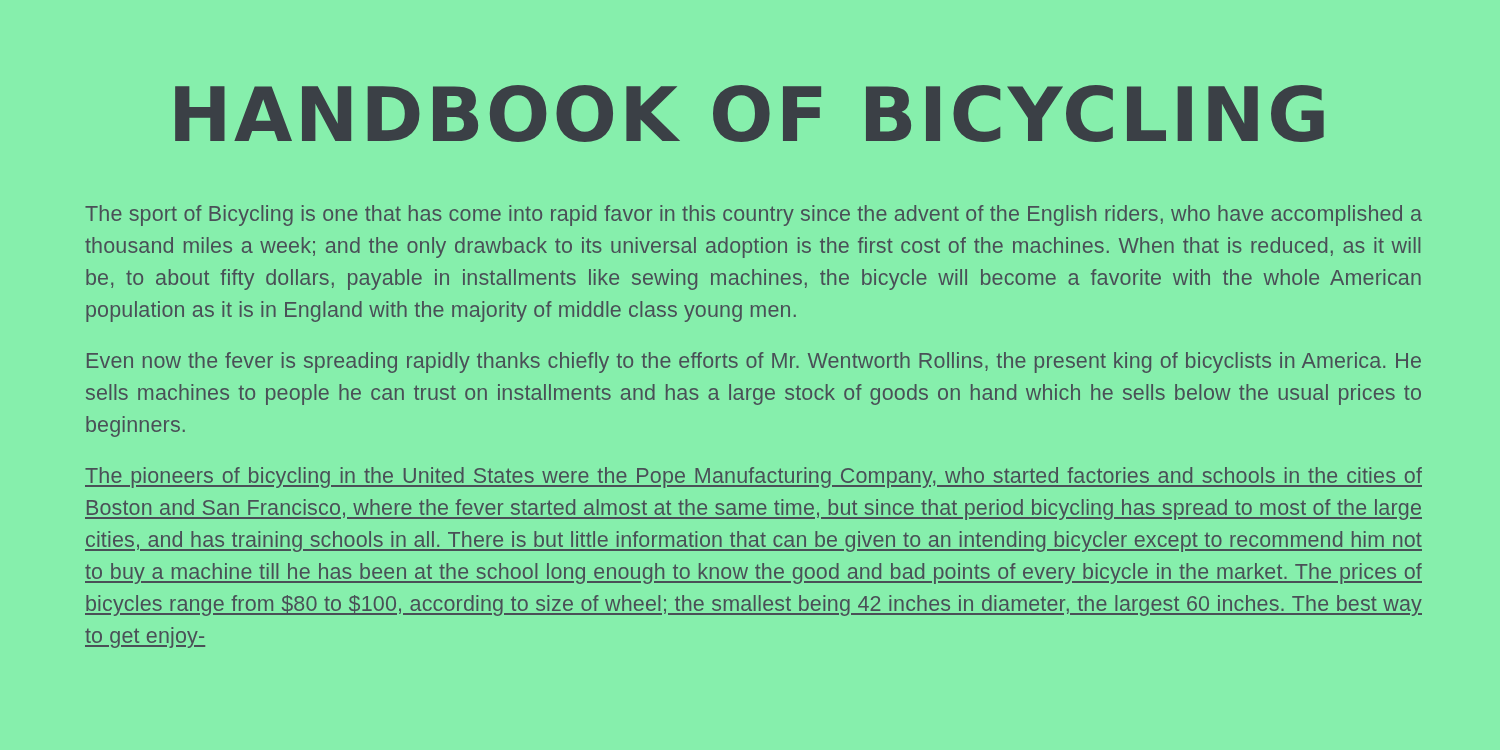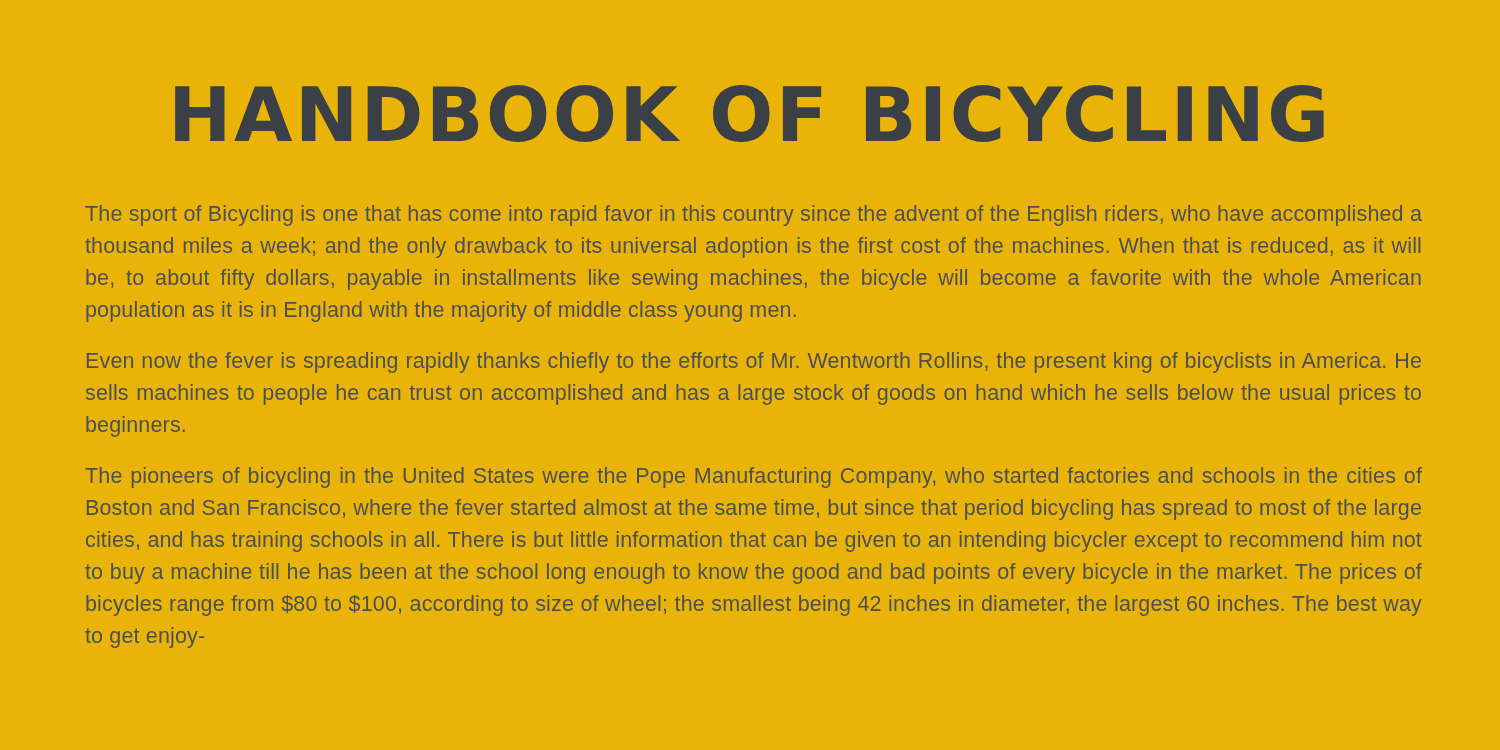--- a/index.html
+++ b/index.html
@@ -12,21 +12,21 @@
     background: #f4f4ec;
     font-family: "Liberation Sans", sans-serif;
     overflow: hidden;
   }
   .page {
     position: relative;
     width: 1500px;
     height: 750px;
     box-sizing: border-box;
     padding: 60px 78px 0 78px;
-    background: #eab308;
+    background: #86efac;
   }
   .doc-title {
     font-family: "DejaVu Sans", sans-serif;
     font-weight: bold;
     font-size: 74px;
     line-height: 1.0;
     letter-spacing: 2.5px;
     color: #3b4046;
     text-align: center;
     margin: 0;
@@ -47,28 +47,29 @@
     text-justify: inter-word;
     margin: 0 0 19px 7px;
     letter-spacing: 0.15px;
   }
   .para:last-child {
     margin-bottom: 0;
   }
   
   .para-clipped {
     overflow: hidden;
+    text-decoration: underline;
   }
 </style>
 </head>
 <body>
 
 <div class="page">
 
   <h1 class="doc-title">HANDBOOK OF BICYCLING</h1>
 
   <div class="body-text">
     <p class="para">The sport of Bicycling is one that has come into rapid favor in this country since the advent of the English riders, who have accomplished a thousand miles a week; and the only drawback to its universal adoption is the first cost of the machines. When that is reduced, as it will be, to about fifty dollars, payable in installments like sewing machines, the bicycle will become a favorite with the whole American population as it is in England with the majority of middle class young men.</p>
-    <p class="para">Even now the fever is spreading rapidly thanks chiefly to the efforts of Mr. Wentworth Rollins, the present king of bicyclists in America. He sells machines to people he can trust on accomplished and has a large stock of goods on hand which he sells below the usual prices to beginners.</p>
+    <p class="para">Even now the fever is spreading rapidly thanks chiefly to the efforts of Mr. Wentworth Rollins, the present king of bicyclists in America. He sells machines to people he can trust on installments and has a large stock of goods on hand which he sells below the usual prices to beginners.</p>
     <p class="para para-clipped">The pioneers of bicycling in the United States were the Pope Manufacturing Company, who started factories and schools in the cities of Boston and San Francisco, where the fever started almost at the same time, but since that period bicycling has spread to most of the large cities, and has training schools in all. There is but little information that can be given to an intending bicycler except to recommend him not to buy a machine till he has been at the school long enough to know the good and bad points of every bicycle in the market. The prices of bicycles range from $80 to $100, according to size of wheel; the smallest being 42 inches in diameter, the largest 60 inches. The best way to get enjoy-</p>
   </div>
 
 </div>
 
 </body></html>

